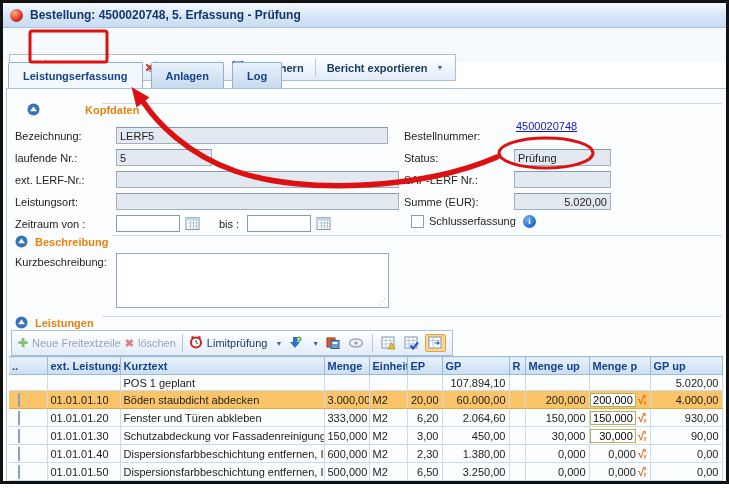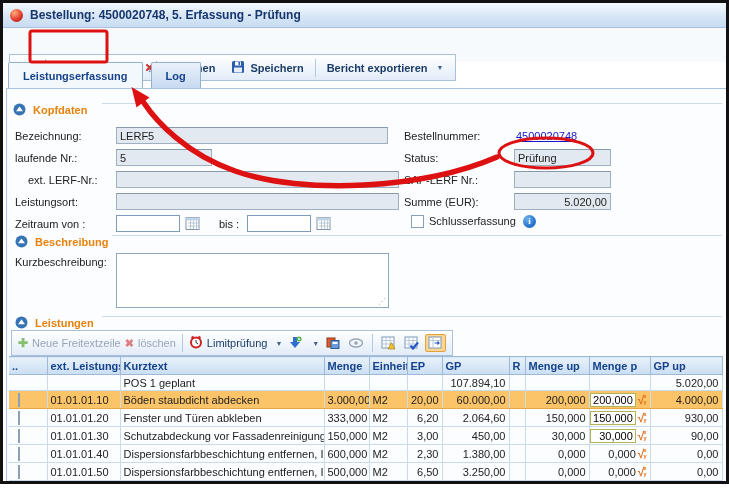--- a/index.html
+++ b/index.html
@@ -145,42 +145,45 @@
         <span class="drop">▼</span>
       </span>
     </div>
   </div>
 
   <div class="tabs">
     <div class="tab active">
         <span>Leistungserfassung</span>
       </div>
     <div class="tab">
+        <span>Anlagen</span>
+      </div>
+    <div class="tab">
         <span>Log</span>
       </div>
   </div>
 
   <div class="panel">
 
-    <div class="sec-h" style="left:6px; top:14px;">
+    <div class="sec-h" style="left:20px; top:14px;gap:38px;">
       <span>
         <svg width="13" height="13" viewBox="0 0 13 13">
             <circle cx="6.5" cy="6.5" r="6" fill="#3674b5"></circle>
             <polygon points="6.5,3.5 10,8.2 3,8.2" fill="#fff"></polygon>
           </svg>
       </span>
       <span class="sec-title">Kopfdaten</span>
     </div>
     <div class="sec-line" style="left:95px; top:14px; width:620px;"></div>
 
     <span class="frm-label" style="left:8px; top:41px;">Bezeichnung:</span>
     <input class="fld" style="left: 109px; top: 38px; width: 272px;" readonly="" value="LERF5">
     <span class="frm-label" style="left:8px; top:63px;">laufende Nr.:</span>
     <input class="fld" style="left: 109px; top: 60px; width: 96px;" readonly="" value="5">
-    <span class="frm-label" style="left:21px; top:85px;">ext. LERF-Nr.:</span>
+    <span class="frm-label" style="left:8px; top:85px;">ext. LERF-Nr.:</span>
     <input class="fld" style="left: 109px; top: 82px; width: 283px;" readonly="" value="">
     <span class="frm-label" style="left:8px; top:107px;">Leistungsort:</span>
     <input class="fld" style="left: 109px; top: 104px; width: 283px;" readonly="" value="">
     <span class="frm-label" style="left:8px; top:129px;">Zeitraum von :</span>
     <input class="fld white" style="left: 109px; top: 126px; width: 64px;" value="">
     <span class="cal" style="left:178px; top:127px;">
       <svg width="15" height="15" viewBox="0 0 15 15">
           <rect x="1" y="1.5" width="13" height="12" fill="#fff" stroke="#8096ad"></rect>
           <rect x="1" y="1.5" width="13" height="3" fill="#c3d3e4"></rect>
           <path d="M3 7 H13 M3 10 H13 M5.5 4.5 V13 M8.5 4.5 V13 M11.5 4.5 V13" stroke="#aabccd" stroke-width="0.8"></path>
@@ -190,21 +193,21 @@
     <input class="fld white" style="left: 240px; top: 126px; width: 64px;" value="">
     <span class="cal" style="left:309px; top:127px;">
       <svg width="15" height="15" viewBox="0 0 15 15">
           <rect x="1" y="1.5" width="13" height="12" fill="#fff" stroke="#8096ad"></rect>
           <rect x="1" y="1.5" width="13" height="3" fill="#c3d3e4"></rect>
           <path d="M3 7 H13 M3 10 H13 M5.5 4.5 V13 M8.5 4.5 V13 M11.5 4.5 V13" stroke="#aabccd" stroke-width="0.8"></path>
         </svg>
     </span>
 
     <span class="frm-label" style="left:397px; top:41px;">Bestellnummer:</span>
-    <span class="lnk" style="left:509px; top:41px;">4500020748</span>
+    <span class="lnk" style="left:509px; top:31px;">4500020748</span>
     <span class="frm-label" style="left:397px; top:63px;">Status:</span>
     <input class="fld" style="left: 507px; top: 60px; width: 97px;" readonly="" value="Prüfung">
     <span class="frm-label" style="left:397px; top:85px;">SAP-LERF Nr.:</span>
     <input class="fld" style="left: 507px; top: 82px; width: 97px;" readonly="" value="">
     <span class="frm-label" style="left:397px; top:107px;">Summe (EUR):</span>
     <input class="fld right" style="left: 507px; top: 104px; width: 97px;" readonly="" value="5.020,00">
     <span class="chk" style="left:404px; top:126px;"></span>
     <span class="frm-label bold" style="left:422px; top:126px;">Schlusserfassung</span>
     <span class="info-i" style="left:516px; top:126px;">i</span>
 

